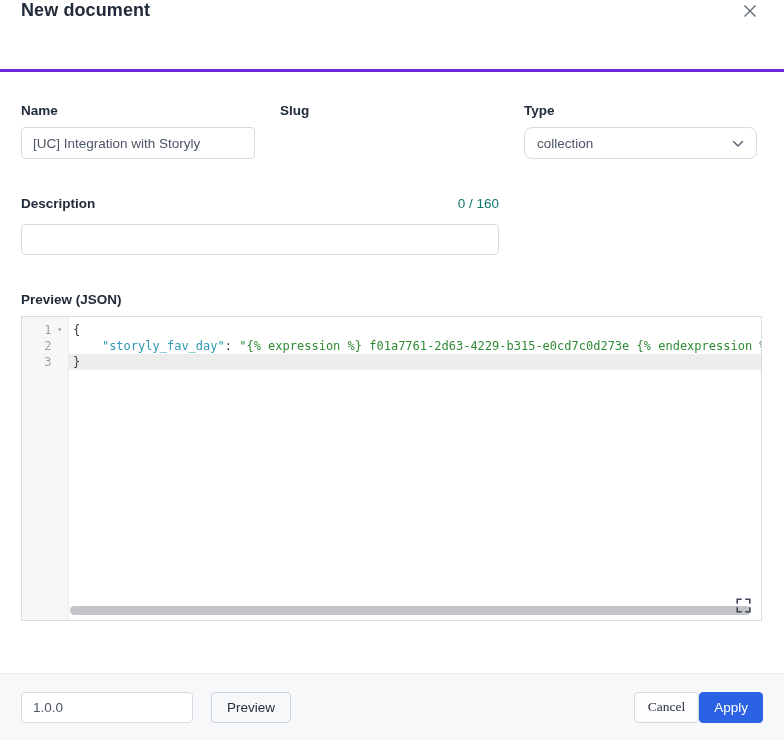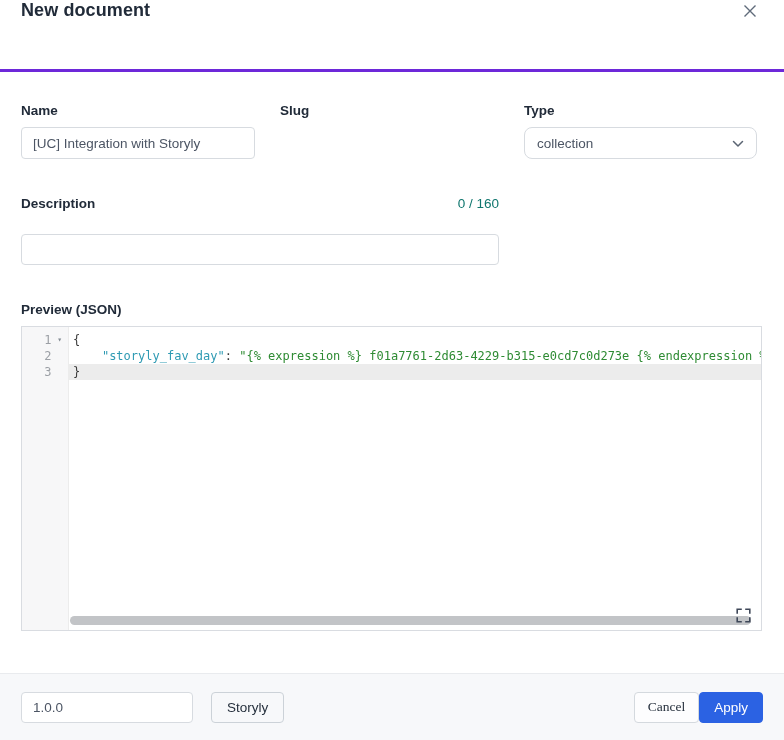--- a/index.html
+++ b/index.html
@@ -43,21 +43,21 @@
     border: 1px solid #d7dbe0; border-radius: 8px;
     background: #fff;
     display: flex; align-items: center; justify-content: space-between;
     padding: 0 12px;
     font-size: 13.5px; color: #4c5564;
     cursor: pointer;
   }
 
   .desc-section { margin-top: 37px; width: 478px; }
   .desc-head { display: flex; align-items: baseline; justify-content: space-between; margin-bottom: 9px; }
-  .desc-head .field-label { margin-bottom: 14px; }
+  .desc-head .field-label { margin-bottom: 4px; }
   .char-counter { font-size: 13.5px; color: #0f766e; }
   .desc-input { height: 31px; }
 
   .content-section { margin-top: 37px; }
 
   
   .editor {
     margin-top: 8px;
     width: 741px; height: 305px;
     border: 1px solid #d9dce1;
@@ -216,19 +216,19 @@
             </svg>
           </span>
         </button>
       </div>
     </div>
 
   </div>
 
   <div class="modal-footer">
     <input class="version-input" type="text" value="1.0.0" style="">
-    <button class="btn btn-preview">Storyly</button>
+    <button class="btn btn-preview">Preview</button>
     <div class="footer-spacer"></div>
     <button class="btn btn-cancel">Cancel</button>
     <button class="btn btn-apply">Apply</button>
   </div>
 
 </div>
 
 </body></html>

